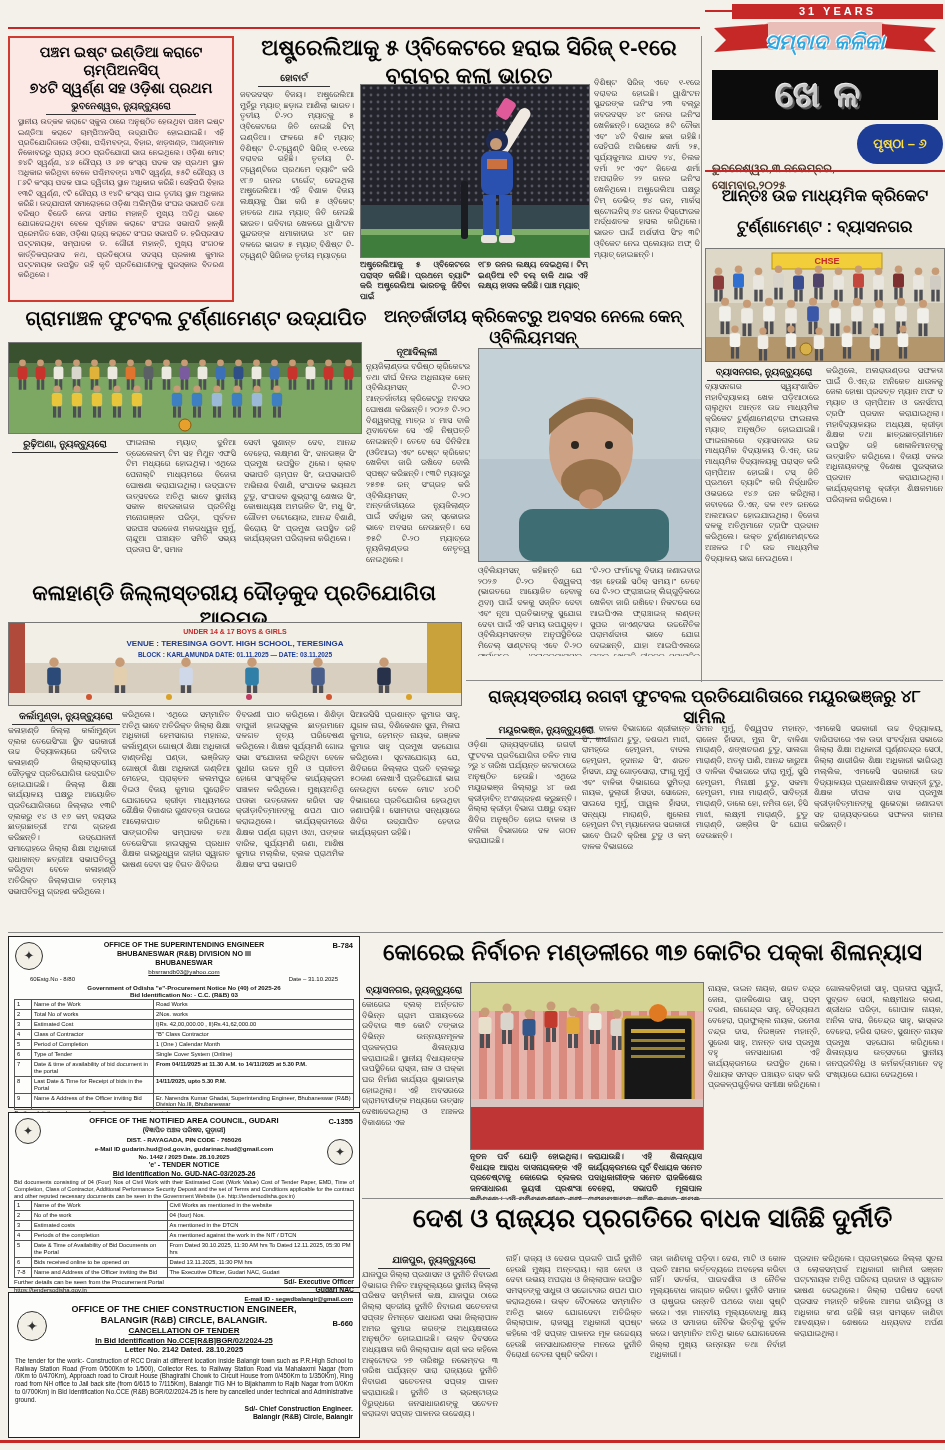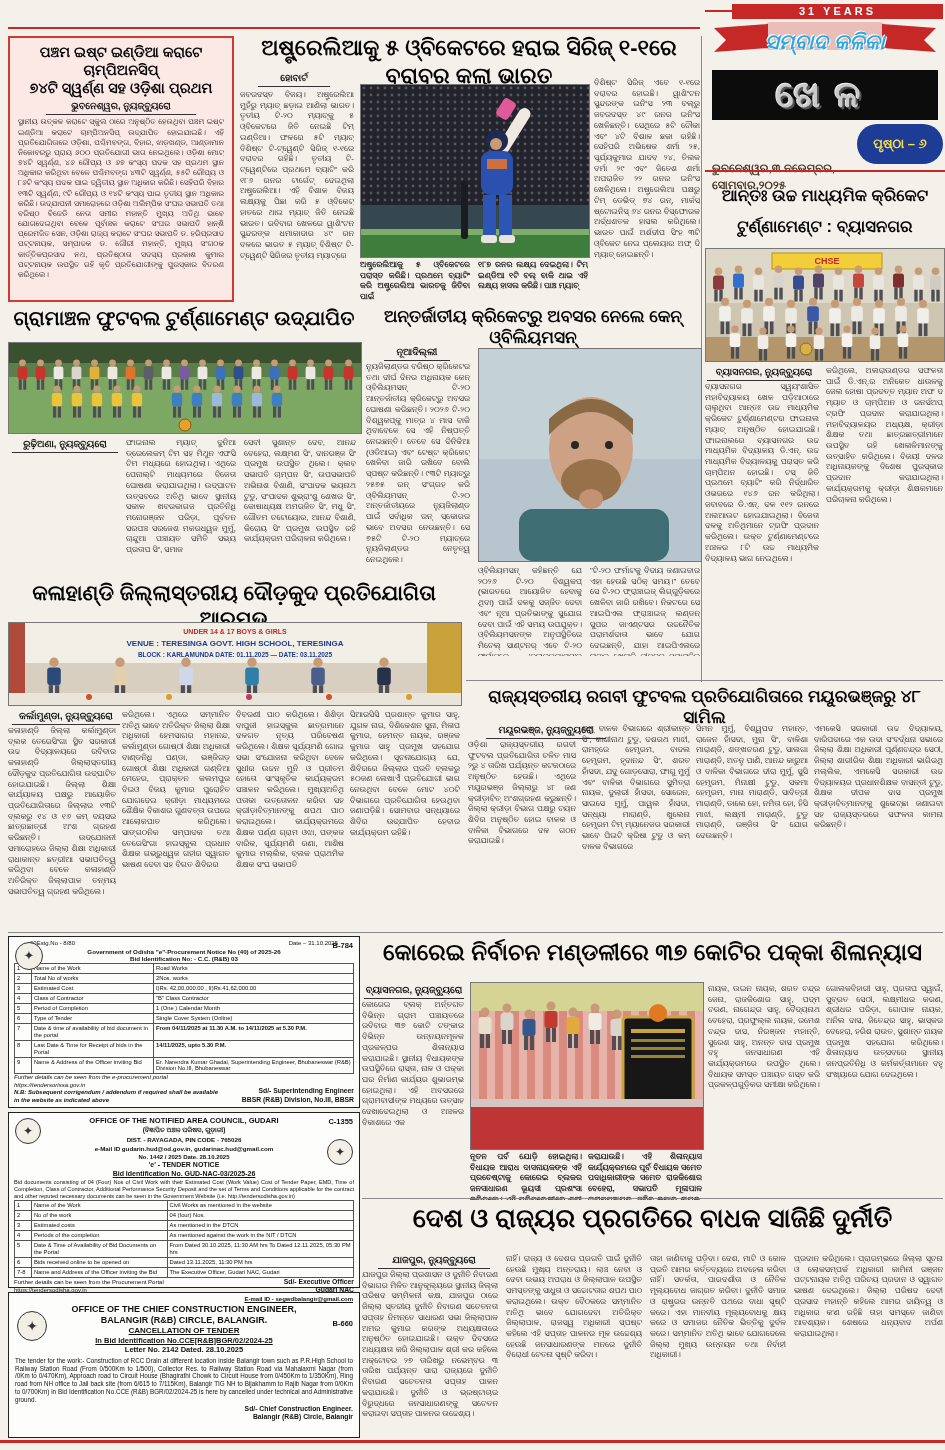--- a/index.html
+++ b/index.html
@@ -160,21 +160,21 @@
       <use href="#sym-person" x="160" y="78" width="18" height="36" style="color:#efede6"></use>
       <use href="#sym-person" x="188" y="76" width="18" height="36" style="color:#f4f2ec"></use>
     </g>
     <circle cx="100" cy="100" r="6" fill="#d8b14a" stroke="#8f6d14"></circle>
   </svg>
 
   <div class="abs byline" style="left:707px;top:366px;width:114px;">ବ୍ୟାସନଗର, ନ୍ୟୁଜ୍‌ବ୍ୟୁରୋ</div>
   <div class="abs col" style="left:705px;top:382px;width:114px;height:298px;">ବ୍ୟାସନଗର ସ୍ୱୟଂଶାସିତ ମହାବିଦ୍ୟାଳୟ ଖେଳ ପଡ଼ିଆଠାରେ ଚାଲୁଥିବା ଆନ୍ତଃ ଉଚ୍ଚ ମାଧ୍ୟମିକ କ୍ରିକେଟ ଟୁର୍ଣ୍ଣାମେଣ୍ଟର ଫାଇନାଲ ମ୍ୟାଚ୍ ଅନୁଷ୍ଠିତ ହୋଇଯାଇଛି। ଫାଇନାଲରେ ବ୍ୟାସନଗର ଉଚ୍ଚ ମାଧ୍ୟମିକ ବିଦ୍ୟାଳୟ ଡି.ଏନ୍. ଉଚ୍ଚ ମାଧ୍ୟମିକ ବିଦ୍ୟାଳୟକୁ ପରାସ୍ତ କରି ଚାମ୍ପିଅନ ହୋଇଛି। ଟସ୍ ଜିତି ପ୍ରଥମେ ବ୍ୟାଟିଂ କରି ନିର୍ଦ୍ଧାରିତ ଓଭରରେ ୧୪୬ ରନ କରିଥିଲା। ଜବାବରେ ଡି.ଏନ୍. ଦଳ ୧୧୨ ରନରେ ଅଲଆଉଟ ହୋଇଯାଇଥିଲା। ବିଜେତା ଦଳକୁ ଅତିଥିମାନେ ଟ୍ରଫି ପ୍ରଦାନ କରିଥିଲେ। ଉକ୍ତ ଟୁର୍ଣ୍ଣାମେଣ୍ଟରେ ଅଞ୍ଚଳର ୮ଟି ଉଚ୍ଚ ମାଧ୍ୟମିକ ବିଦ୍ୟାଳୟ ଭାଗ ନେଇଥିଲେ।</div>
   <div class="abs col" style="left:826px;top:366px;width:117px;height:314px;">କରିଥିଲେ, ଅଲରାଉଣ୍ଡର ସଫଳତା ପାଇଁ ଡି.ଏନ୍.ର ଅନିକେତ ଧାଉଳକୁ ଜେଲ ହୋଷା ପ୍ରଦତ୍ତ ମ୍ୟାନ ଅଫ ଦ ମ୍ୟାଚ ଓ ଚାମ୍ପିଅନ ଓ ରନର୍ସଅପ୍ ଟ୍ରଫି ପ୍ରଦାନ କରାଯାଇଥିଲା। ମହାବିଦ୍ୟାଳୟର ଅଧ୍ୟକ୍ଷ, କ୍ରୀଡ଼ା ଶିକ୍ଷକ ତଥା ଛାତ୍ରଛାତ୍ରୀମାନେ ଉପସ୍ଥିତ ରହି ଖେଳାଳିମାନଙ୍କୁ ଉତ୍ସାହିତ କରିଥିଲେ। ବିଜୟୀ ଦଳର ଅଧିନାୟକଙ୍କୁ ବିଶେଷ ପୁରସ୍କାର ପ୍ରଦାନ କରାଯାଇଥିଲା। କାର୍ଯ୍ୟକ୍ରମକୁ କ୍ରୀଡ଼ା ଶିକ୍ଷକମାନେ ପରିଚାଳନା କରିଥିଲେ।</div>
 
-  <div class="abs headline" style="left:8px;top:306px;width:352px;font-size:20px;">ଗ୍ରାମାଞ୍ଚଳ ଫୁଟବଲ ଟୁର୍ଣ୍ଣାମେଣ୍ଟ ଉଦ୍‌ଯାପିତ</div>
+  <div class="abs headline" style="left:20px;top:306px;width:352px;font-size:20px;">ଗ୍ରାମାଞ୍ଚଳ ଫୁଟବଲ ଟୁର୍ଣ୍ଣାମେଣ୍ଟ ଉଦ୍‌ଯାପିତ</div>
 
   <svg class="abs photo" style="left:8px;top:342px;" width="352" height="90">
     <rect width="352" height="90" fill="#7da864"></rect>
     <rect width="352" height="22" fill="#39512f"></rect>
     <rect y="20" width="352" height="14" fill="#5c7f49"></rect>
     <g>
       <use href="#sym-person" x="6" y="16" width="15" height="33" style="color:#c8342c"></use>
       <use href="#sym-person" x="24" y="16" width="15" height="33" style="color:#c8342c"></use>
       <use href="#sym-person" x="42" y="16" width="15" height="33" style="color:#ece9e1"></use>
       <use href="#sym-person" x="60" y="16" width="15" height="33" style="color:#d9d6cd"></use>
@@ -309,20 +309,26 @@
   <div class="abs headline" style="left:362px;top:1202px;width:581px;font-size:26px;">ଦେଶ ଓ ରାଜ୍ୟର ପ୍ରଗତିରେ ବାଧକ ସାଜିଛି ଦୁର୍ନୀତି</div>
   <div class="abs byline" style="left:378px;top:1254px;width:112px;">ଯାଜପୁର, ନ୍ୟୁଜ୍‌ବ୍ୟୁରୋ</div>
   <div class="abs col" style="left:362px;top:1270px;width:136px;height:166px;">ଯାଜପୁର ଜିଲ୍ଲା ପ୍ରଶାସନ ଓ ଦୁର୍ନୀତି ନିବାରଣ ବିଭାଗର ମିଳିତ ଆନୁକୂଲ୍ୟରେ ସ୍ଥାନୀୟ ଜିଲ୍ଲା ପରିଷଦ ସମ୍ମିଳନୀ କକ୍ଷ, ଯାଜପୁର ଠାରେ ଜିଲ୍ଲା ସ୍ତରୀୟ ଦୁର୍ନୀତି ନିବାରଣ ସଚେତନତା ସପ୍ତାହ ନିମନ୍ତେ ସାଧାରଣ ସଭା ଜିଲ୍ଲାପାଳ ଅମର କୁମାର କରଙ୍କ ଅଧ୍ୟକ୍ଷତାରେ ଅନୁଷ୍ଠିତ ହୋଇଯାଇଛି। ଉକ୍ତ ଦିବସରେ ଅଧ୍ୟକ୍ଷତା କରି ଜିଲ୍ଲାପାଳ ଶ୍ରୀ କର କହିଲେ ଅକ୍ଟୋବର ୨୭ ତାରିଖରୁ ନଭେମ୍ବର ୩ ତାରିଖ ପର୍ଯ୍ୟନ୍ତ ସାରା ରାଜ୍ୟରେ ଦୁର୍ନୀତି ନିବାରଣ ସଚେତନତା ସପ୍ତାହ ପାଳନ କରାଯାଉଛି। ଦୁର୍ନୀତି ଓ ଭ୍ରଷ୍ଟାଚାର ବିରୁଦ୍ଧରେ ଜନସାଧାରଣଙ୍କୁ ସଚେତନ କରାଇବା ସପ୍ତାହ ପାଳନର ଉଦ୍ଦେଶ୍ୟ।</div>
   <div class="abs col" style="left:506px;top:1254px;width:136px;height:182px;">ନାହିଁ। ରାଜ୍ୟ ଓ ଦେଶର ପ୍ରଗତି ପାଇଁ ଦୁର୍ନୀତି ହେଉଛି ମୁଖ୍ୟ ଅନ୍ତରାୟ। ଲାଞ୍ଚ ନେବା ଓ ଦେବା ଉଭୟ ଅପରାଧ ଓ ଜିଲ୍ଲାପାଳ ଉପସ୍ଥିତ ସମସ୍ତଙ୍କୁ ସାଧୁତା ଓ ସଚ୍ଚୋଟତାର ଶପଥ ପାଠ କରାଇଥିଲେ। ଉକ୍ତ ବୈଠକରେ ସମ୍ମାନିତ ଅତିଥି ଭାବେ ଯୋଗଦେବା ଅତିରିକ୍ତ ଜିଲ୍ଲାପାଳ, ରାଜସ୍ୱ ଅଧିକାରୀ ସ୍ପଷ୍ଟ କହିଲେ ଏହି ସପ୍ତାହ ପାଳନର ମୂଳ ଉଦ୍ଦେଶ୍ୟ ହେଉଛି ଜନସାଧାରଣଙ୍କ ମନରେ ଦୁର୍ନୀତି ବିରୋଧୀ ଚେତନା ସୃଷ୍ଟି କରିବା।</div>
   <div class="abs col" style="left:650px;top:1254px;width:136px;height:182px;">ତାହା ଜାଣିବାକୁ ପଡ଼ିବା। ଦେଶ, ମାଟି ଓ କୋଳ ପ୍ରତି ଆମର କର୍ତ୍ତବ୍ୟରେ ଅବହେଳା କରିବା ନାହିଁ। ସତର୍କତା, ପାରଦର୍ଶୀତା ଓ ନୈତିକ ମୂଲ୍ୟବୋଧ ଜାଗ୍ରତ କରିବା। ଦୁର୍ନୀତି ସମାଜ ଓ ରାଷ୍ଟ୍ରର ଉନ୍ନତି ପଥରେ ବାଧା ସୃଷ୍ଟି କରେ। ଏହା ମାନବୀୟ ମୂଲ୍ୟବୋଧକୁ କ୍ଷୟ କରେ ଓ ସମାଜର ନୈତିକ ଭିତ୍ତିକୁ ଦୁର୍ବଳ କରେ। ସମ୍ମାନିତ ଅତିଥି ଭାବେ ଯୋଗଦେଲେ ଜିଲ୍ଲା ମୁଖ୍ୟ ଉନ୍ନୟନ ତଥା ନିର୍ବାହୀ ଅଧିକାରୀ।</div>
   <div class="abs col" style="left:794px;top:1254px;width:149px;height:182px;">ପ୍ରଦାନ କରିଥିଲେ। ପ୍ରାରମ୍ଭରେ ଜିଲ୍ଲା ସୂଚନା ଓ ଲୋକସମ୍ପର୍କ ଅଧିକାରୀ କାମିନୀ ରଞ୍ଜନ ପଟ୍ଟନାୟକ ଅତିଥି ପରିଚୟ ପ୍ରଦାନ ଓ ସ୍ୱାଗତ ଭାଷଣ ଦେଇଥିଲେ। ଜିଲ୍ଲା ପରିଷଦ ଦେବୀ ପ୍ରସାଦ ମହାନ୍ତି କହିଲେ ଆମର ଦାୟିତ୍ୱ ଓ ଅଧିକାର କ'ଣ ରହିଛି ତାହା ସମସ୍ତେ ଜାଣିବା ଆବଶ୍ୟକ। ଶେଷରେ ଧନ୍ୟବାଦ ଅର୍ପଣ କରାଯାଇଥିଲା।</div>
 
   <div class="abs tender" style="left:8px;top:936px;width:352px;height:172px;box-sizing:border-box;padding:3px 5px;">
     <div class="code">B-784</div>
     <div class="abs emblem" style="left:6px;top:5px;width:26px;height:26px;font-size:13px;line-height:26px;">✦</div>
+    <div class="t-head" style="font-size:7.2px;">
+      <span>OFFICE OF THE SUPERINTENDING ENGINEER</span><br>
+      <span>BHUBANESWAR (R&amp;B) DIVISION NO III</span><br>
+      <span>BHUBANESWAR</span><br>
+      <span class="u" style="font-weight:normal;font-size:6.2px;">bbsrrandb03@yahoo.com</span>
+    </div>
     <div class="t-small" style="display:flex;justify-content:space-between;padding:0 16px;">
       <span>60Estg.No - 8/80</span>
       <span>Date – 31.10.2025</span>
     </div>
     <div class="t-head" style="font-size:6.2px;">
       <span>Government of Odisha "e"-Procurement Notice No (40) of 2025-26</span><br>
       <span>Bid Identification No: - C.C. (R&amp;B) 03</span>
     </div>
     <table>
       <tbody>

